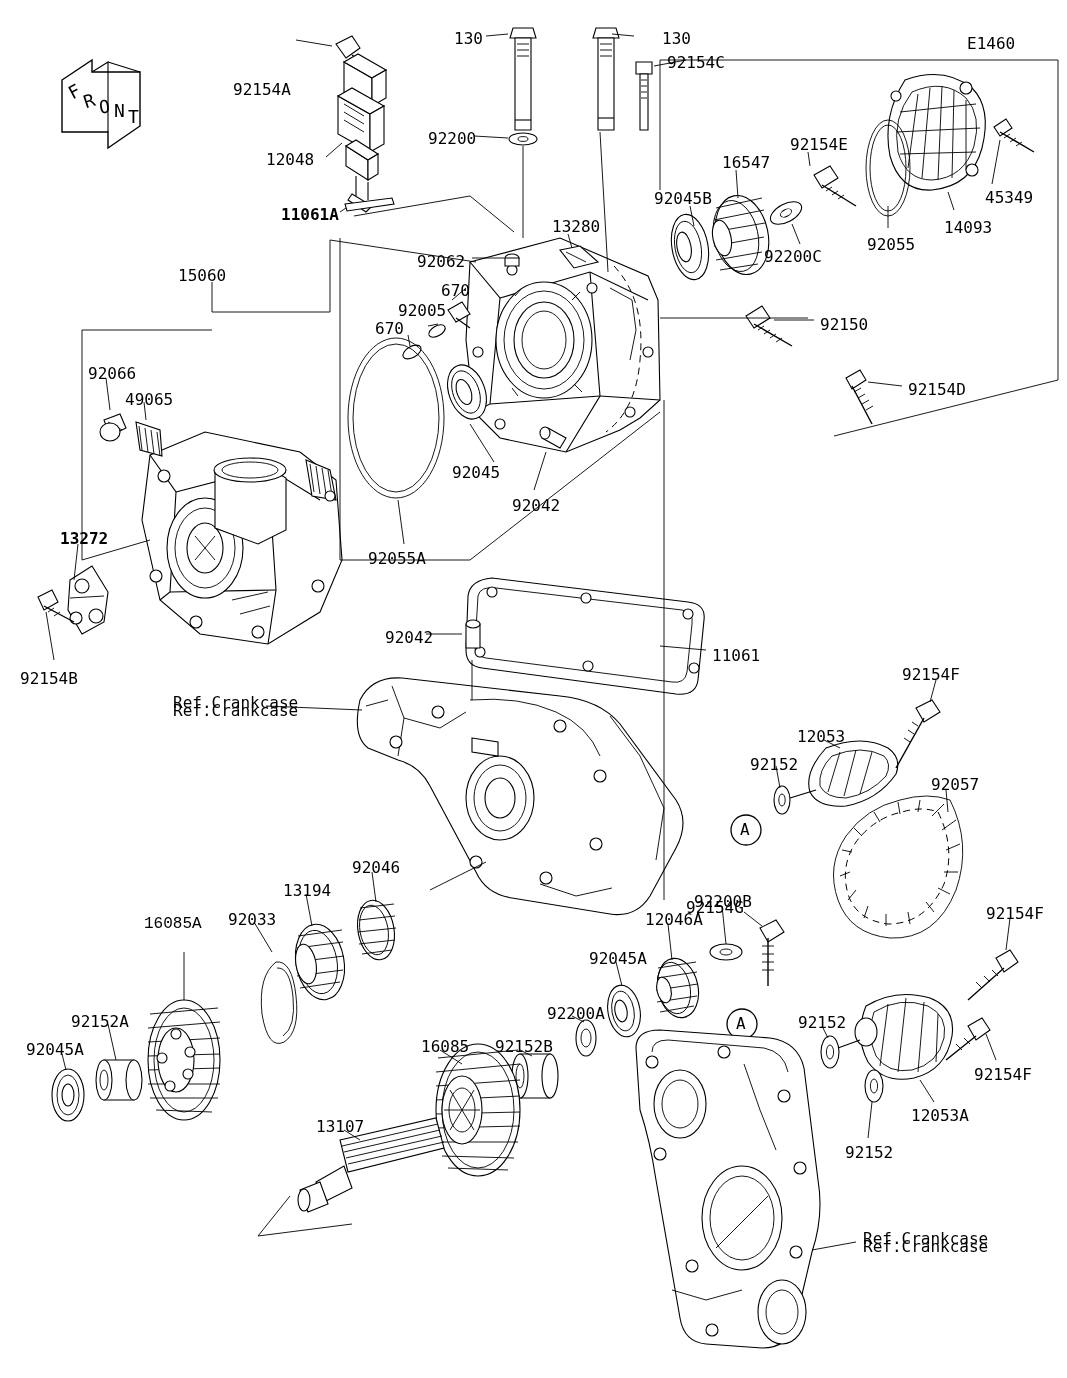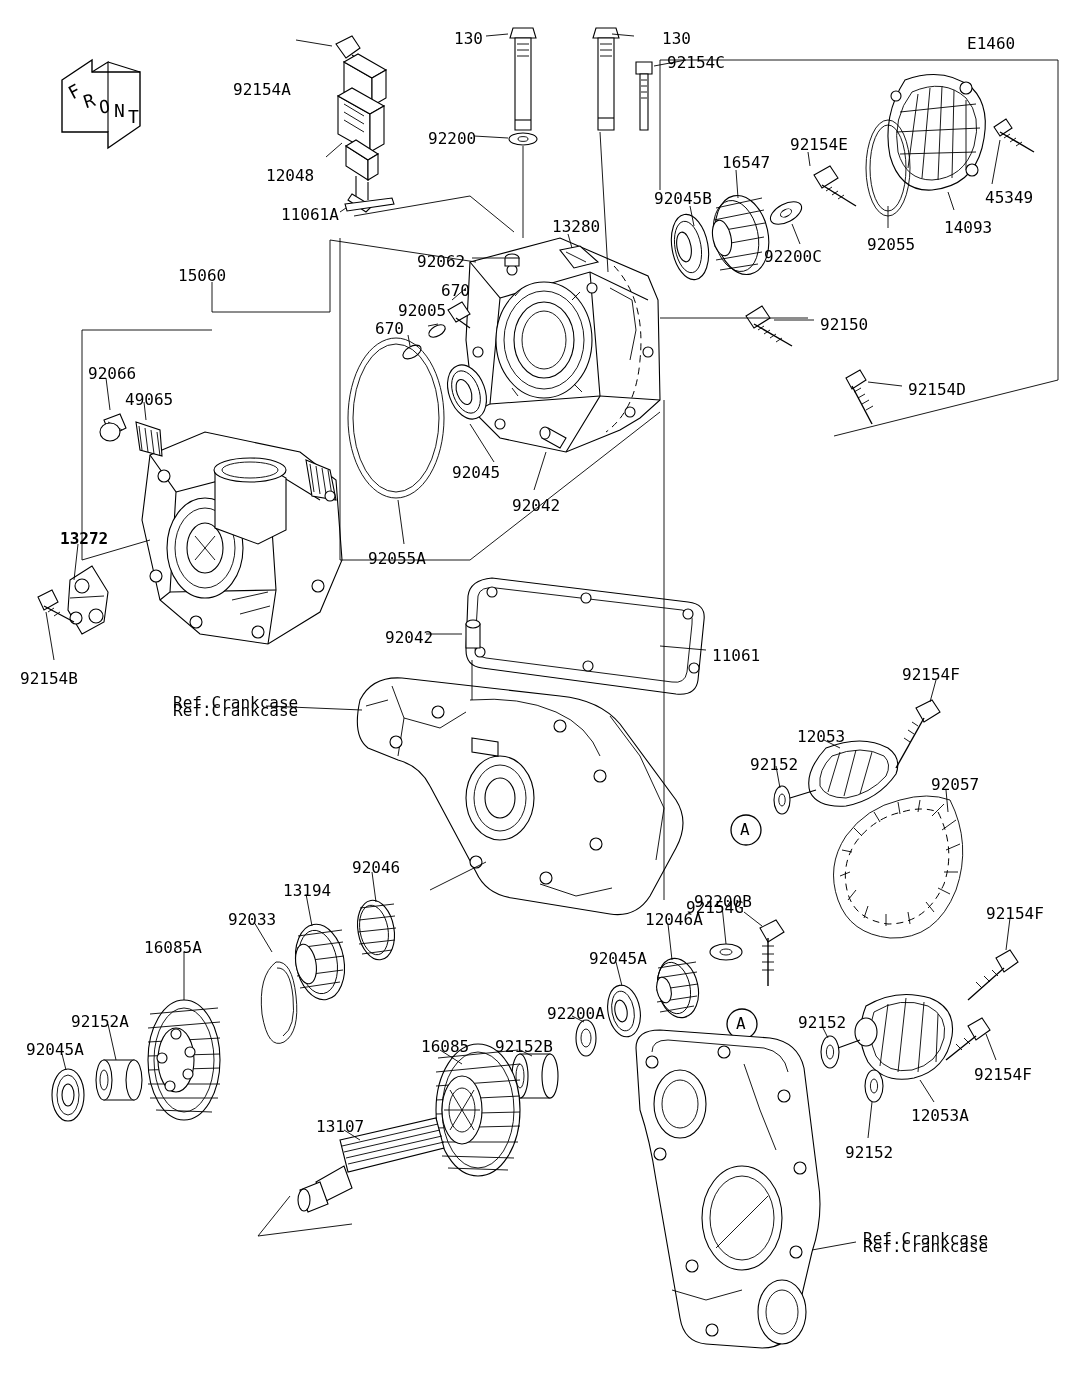--- a/index.html
+++ b/index.html
@@ -545,26 +545,26 @@
 
 <div id="part-label-layer">
       <div class="lbl" style="left: 233px; top: 34px; margin-top: 48px;">92154A</div>
       <div class="lbl" style="left: 454px; top: 31px;">130</div>
       <div class="lbl" style="left: 662px; top: 31px;">130</div>
       <div class="lbl" style="left: 667px; top: 55px;">92154C</div>
       <div class="lbl" style="left: 967px; top: 36px;">E1460</div>
       <div class="lbl" style="left: 428px; top: 131px;">92200</div>
       <div class="lbl" style="left: 790px; top: 137px;">92154E</div>
       <div class="lbl" style="left: 722px; top: 155px;">16547</div>
-      <div class="lbl" style="left: 266px; top: 152px; margin-top: 16px;">12048</div>
+      <div class="lbl" style="left: 266px; top: 152px;">12048</div>
       <div class="lbl" style="left: 985px; top: 190px;">45349</div>
       <div class="lbl" style="left: 654px; top: 191px;">92045B</div>
       <div class="lbl" style="left: 944px; top: 220px;">14093</div>
       <div class="lbl" style="left: 867px; top: 237px;">92055</div>
-      <div class="lbl" style="left: 281px; top: 207px;">11061A</div>
+      <div class="lbl" style="left: 281px; top: 207px; font-weight: bold;">11061A</div>
       <div class="lbl" style="left: 552px; top: 219px;">13280</div>
       <div class="lbl" style="left: 764px; top: 249px;">92200C</div>
       <div class="lbl" style="left: 417px; top: 254px;">92062</div>
       <div class="lbl" style="left: 178px; top: 268px;">15060</div>
       <div class="lbl" style="left: 441px; top: 283px;">670</div>
       <div class="lbl" style="left: 398px; top: 303px;">92005</div>
       <div class="lbl" style="left: 820px; top: 317px;">92150</div>
       <div class="lbl" style="left: 375px; top: 321px;">670</div>
       <div class="lbl" style="left: 88px; top: 366px;">92066</div>
       <div class="lbl" style="left: 908px; top: 382px;">92154D</div>
@@ -581,21 +581,21 @@
       <div class="lbl" style="left: 797px; top: 729px;">12053</div>
       <div class="lbl" style="left: 750px; top: 757px;">92152</div>
       <div class="lbl" style="left: 931px; top: 777px;">92057</div>
       <div class="lbl" style="left: 352px; top: 860px;">92046</div>
       <div class="lbl" style="left: 283px; top: 883px;">13194</div>
       <div class="lbl" style="left: 686px; top: 900px;">92154G</div>
       <div class="lbl" style="left: 694px; top: 894px;">92200B</div>
       <div class="lbl" style="left: 228px; top: 912px;">92033</div>
       <div class="lbl" style="left: 645px; top: 912px;">12046A</div>
       <div class="lbl" style="left: 986px; top: 906px;">92154F</div>
-      <div class="lbl" style="left: 144px; top: 940px;">16085A</div>
+      <div class="lbl" style="left: 144px; top: 916px; font-family: Liberation Mono, monospace;">16085A</div>
       <div class="lbl" style="left: 589px; top: 951px;">92045A</div>
       <div class="lbl" style="left: 547px; top: 1006px;">92200A</div>
       <div class="lbl" style="left: 421px; top: 1039px;">16085</div>
       <div class="lbl" style="left: 495px; top: 1039px;">92152B</div>
       <div class="lbl" style="left: 71px; top: 1014px;">92152A</div>
       <div class="lbl" style="left: 798px; top: 1015px;">92152</div>
       <div class="lbl" style="left: 26px; top: 1042px;">92045A</div>
       <div class="lbl" style="left: 974px; top: 1067px;">92154F</div>
       <div class="lbl" style="left: 911px; top: 1108px;">12053A</div>
       <div class="lbl" style="left: 316px; top: 1119px;">13107</div>

